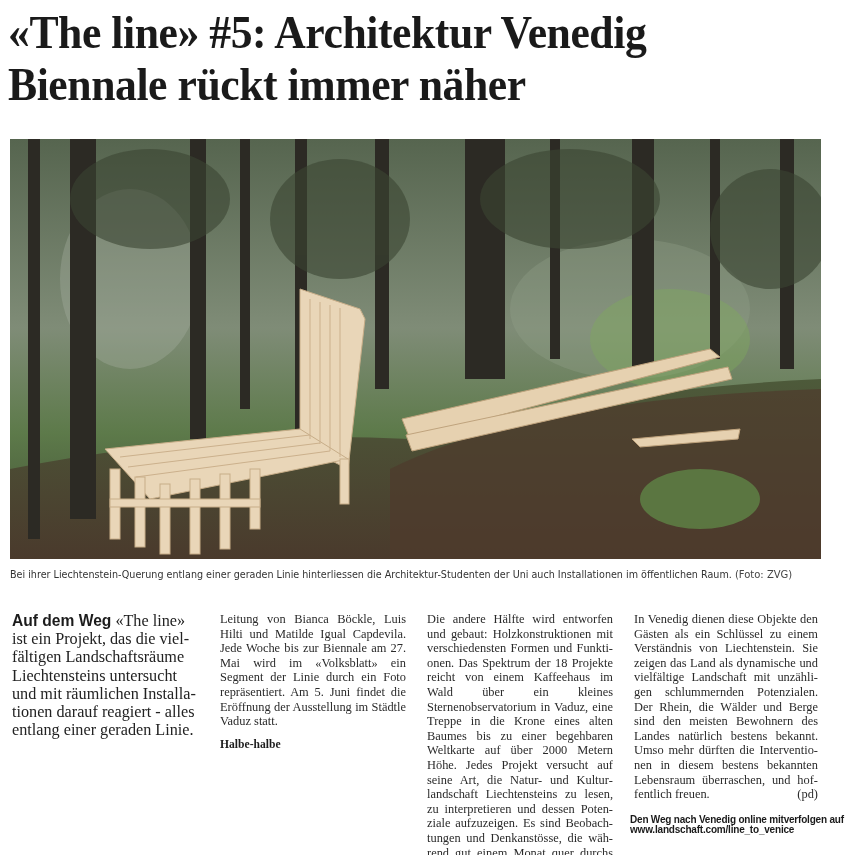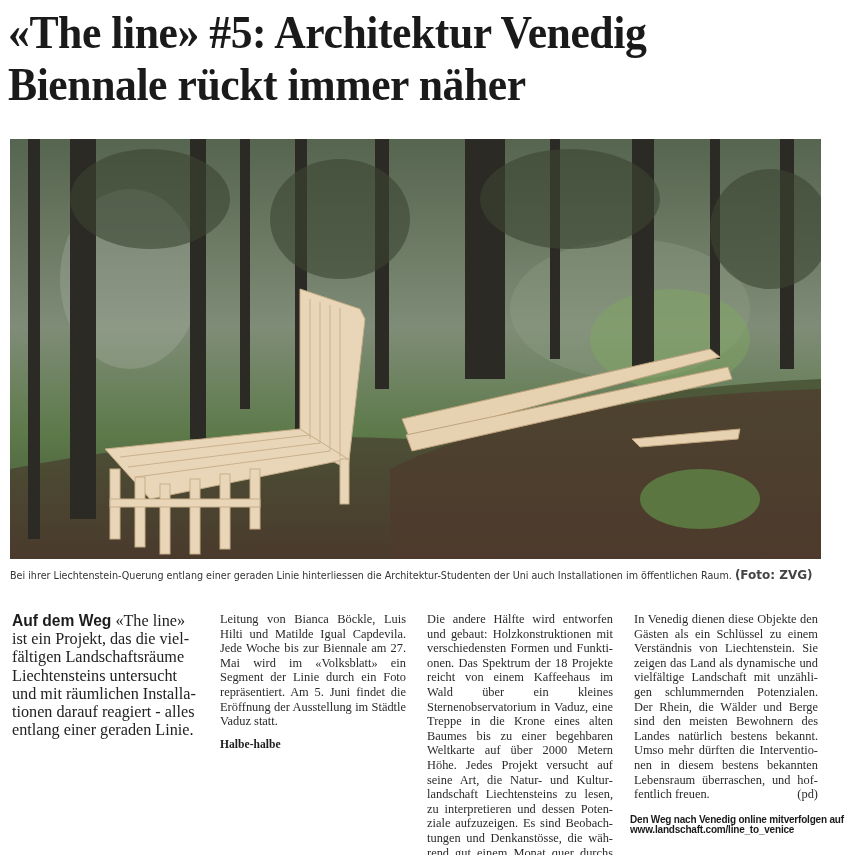--- a/index.html
+++ b/index.html
@@ -18,21 +18,21 @@
       position: absolute; left: 10px; top: 139px; width: 811px; height: 420px;
       overflow: hidden; background: #3d4a3a;
     }
     .photo svg { display: block; width: 100%; height: 100%; }
 
     .caption {
       position: absolute; left: 10px; top: 568px; width: 840px;
       font-family: "DejaVu Sans", "Liberation Sans", sans-serif;
       font-size: 9.6px; line-height: 14px; color: #333333; white-space: nowrap;
     }
-    .caption .credit { font-size: 12px; color: #444; font-weight: bold; }
+    .caption .credit { font-size: 10px; color: #444; }
 
     .col {
       position: absolute; top: 608px;
       font-family: "Liberation Serif", "DejaVu Serif", serif;
       font-size: 12.4px; line-height: 14.6px; color: #2a2a2a;
       text-align: justify; hyphens: manual;
     }
     .col p { margin: 4px; }
     .c1 { left: 8px; width: 194px; }
     .c2 { left: 216px; width: 194px; }

